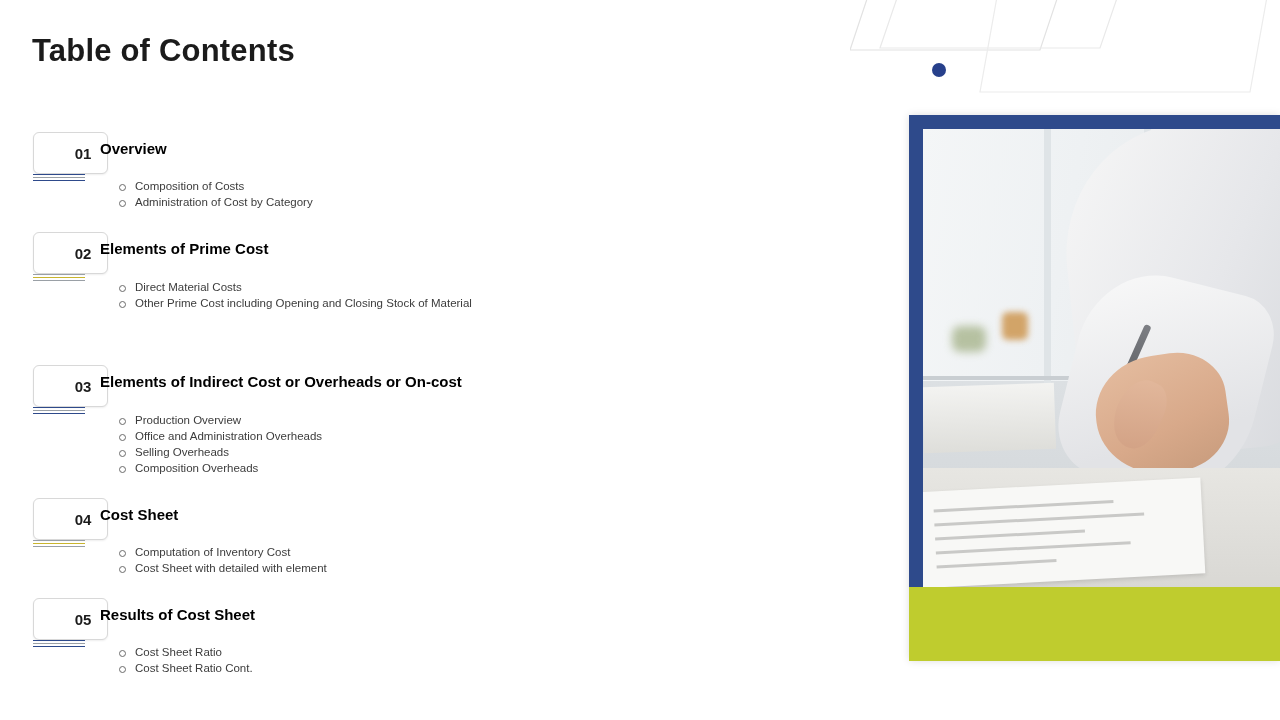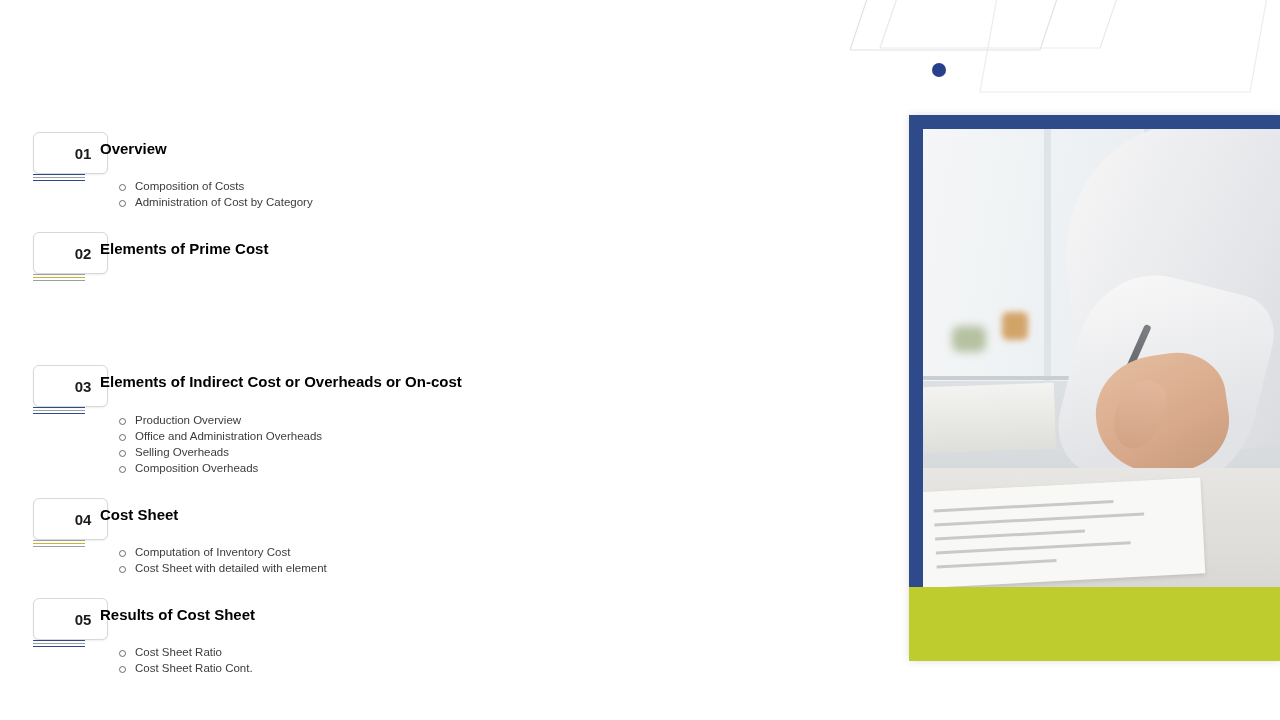--- a/index.html
+++ b/index.html
@@ -305,20 +305,21 @@
 
   <div class="deco-wrap">
     <svg width="430" height="110" viewBox="0 0 430 110">
       <polygon points="20,-10 210,-10 190,50 0,50" fill="none" stroke="#e2e2e2" stroke-width="1.2"></polygon>
       <polygon points="60,-40 280,-40 250,48 30,48" fill="none" stroke="#e9e9e9" stroke-width="1.2"></polygon>
       <polygon points="150,-20 420,-20 400,92 130,92" fill="none" stroke="#ececec" stroke-width="1.2"></polygon>
     </svg>
   </div>
   <div class="deco-dot"></div>
 
+  <div class="page-title">Table of Contents</div>
 
   <div class="photo-panel">
     <div class="photo-blue-bar"></div>
     <div class="photo-img">
       <div class="ph-bg"></div>
       <div class="ph-window"></div>
       <div class="ph-mullion" style="left:34%"></div>
       <div class="ph-mullion" style="left:62%"></div>
       <div class="ph-sill"></div>
       <div class="ph-green"></div>
@@ -359,20 +360,22 @@
 
     <div class="toc-item">
       <div class="num-badge" style="top:232px">02</div>
       <div class="badge-rules" style="top:274px">
         <i class="r-grey"></i>
           <i class="r-yellow"></i>
           <i class="r-grey"></i>
       </div>
       <div class="entry-title" style="top:240px">Elements of Prime Cost</div>
       <ul class="sub-list" style="top:263px">
+        <li>Direct Material Costs</li>
+        <li>Other Prime Cost including Opening and Closing Stock of Material</li>
       </ul>
     </div>
 
     <div class="toc-item">
       <div class="num-badge" style="top:365px">03</div>
       <div class="badge-rules" style="top:407px">
         <i class="r-blue"></i>
           <i class="r-grey"></i>
           <i class="r-blue"></i>
       </div>

